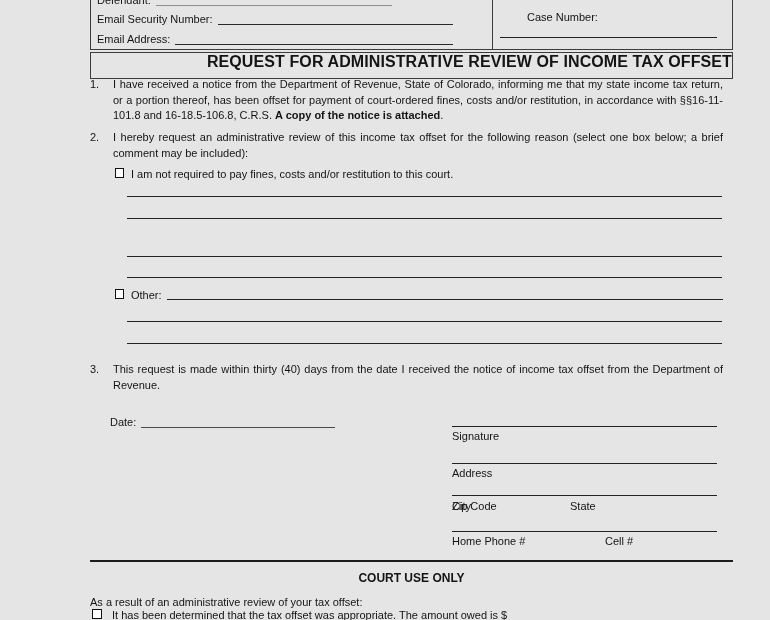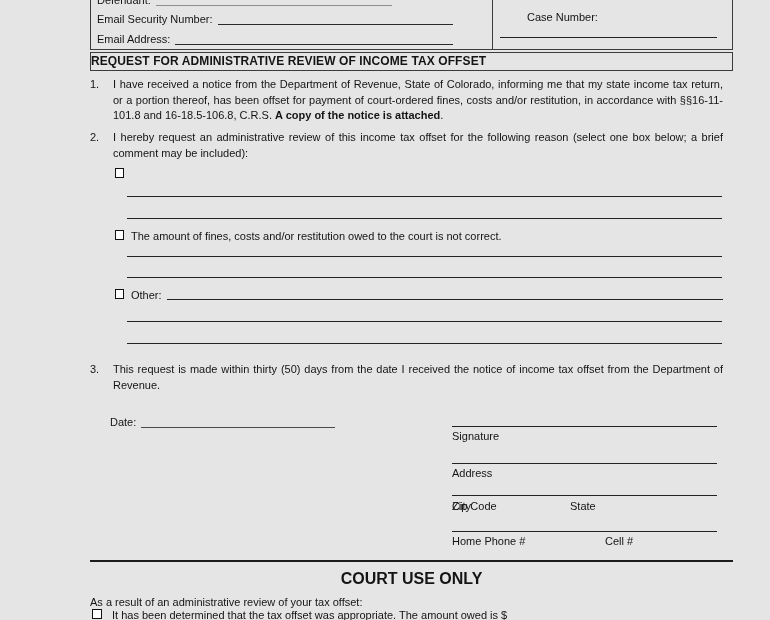--- a/index.html
+++ b/index.html
@@ -19,41 +19,41 @@
   .lrow { display:flex; align-items:flex-end; height:14px; }
   .lrow .lbl { white-space:nowrap; line-height:13px; }
   .lrow .fill { flex:1; border-bottom:1px solid #2a2a2a; margin-left:5px; margin-bottom:1px; height:10px; }
   .fill.gray { border-bottom-color:#8f8f8f; }
   .fill.mid  { border-bottom-color:#4a4a4a; }
 
   .hline { height:0; border-top:1px solid #222; }
 
   
   .title-bar {
-    left:90px; top:52px; width:643px; height:19px;
-    border:1px solid #3c3c3c; text-align:left;
-    font-weight:bold; font-size:12px; line-height:17px; letter-spacing:.1px;
+    left:90px; top:52px; width:643px; height:27px;
+    border:1px solid #3c3c3c; text-align:right;
+    font-weight:bold; font-size:16px; line-height:17px; letter-spacing:.1px;
   }
 
   
   .item { display:flex; width:633px; }
   .item .num { width:23px; flex:none; }
   .item .txt { width:610px; text-align:justify; }
 
   
   .opt { display:flex; align-items:flex-start; }
   .cbx {
     flex:none; display:inline-block; width:9px; height:10px;
     border:1.5px solid #111; margin:1px 7px 0 0; background:#fff;
   }
   .cbx.thin { border-width:1px; width:10px; height:10px; margin-right:10px; }
   .opt .fill { flex:1; border-bottom:1px solid #222; margin-left:5px; height:12px; }
 
   
-  .cu-title { left:90px; top:571px; width:643px; text-align:center; font-weight:bold; font-size:16px; }
+  .cu-title { left:90px; top:571px; width:643px; text-align:center; font-weight:bold; font-size:12px; }
   .sep { left:90px; top:560px; width:643px; height:0; border-top:2px solid #1c1c1c; }
 </style>
 </head>
 <body>
 
 <div class="page">
 
   <div class="abs hdr-box"></div>
   <div class="abs hdr-div"></div>
 
@@ -80,42 +80,39 @@
     <div class="txt"><span>I have received a notice from the Department of Revenue, State of Colorado, informing me that my state income tax return, or a portion thereof, has been offset for payment of court-ordered fines, costs and/or restitution, in accordance with §§16-11-101.8 and 16-18.5-106.8, C.R.S.  </span><b>A copy of the notice is attached</b><span>.</span></div>
   </div>
 
   <div class="abs item" style="left:90px; top:130px;">
     <span class="num">2.</span>
     <div class="txt">I hereby request an administrative review of this income tax offset for the following reason (select one box below; a brief comment may be included):</div>
   </div>
 
   <div class="abs opt" style="left:115px; top:167px; width:608px;">
     <span class="cbx"></span>
+    <span>I am not required to pay fines, costs and/or restitution to this court.</span>
   </div>
   <div class="abs hline" style="left:127px; top:196px; width:595px;"></div>
   <div class="abs hline" style="left:127px; top:218px; width:595px;"></div>
 
-  <div class="abs opt" style="left:115px; top:229px; width:608px;">
-    <span class="cbx"></span>
-    <span>The amount of fines, costs and/or restitution owed to the court is not correct.</span>
-  </div>
   <div class="abs hline" style="left:127px; top:256px; width:595px;"></div>
   <div class="abs hline" style="left:127px; top:277px; width:595px;"></div>
 
   <div class="abs opt" style="left:115px; top:288px; width:608px;">
     <span class="cbx"></span>
     <span>Other:</span>
     <span class="fill"></span>
   </div>
   <div class="abs hline" style="left:127px; top:321px; width:595px;"></div>
   <div class="abs hline" style="left:127px; top:343px; width:595px;"></div>
 
   <div class="abs item" style="left:90px; top:362px;">
     <span class="num">3.</span>
-    <div class="txt">This request is made within thirty (50) days from the date I received the notice of income tax offset from the Department of Revenue.</div>
+    <div class="txt">This request is made within thirty (40) days from the date I received the notice of income tax offset from the Department of Revenue.</div>
   </div>
 
   <div class="abs lrow" style="left:90px; top:415px; width:245px;padding-left:20px;">
     <span class="lbl">Date:</span>
     <span class="fill mid"></span>
   </div>
 
   <div class="abs hline" style="left:452px; top:426px; width:265px;"></div>
   <div class="abs" style="left:452px; top:429px;">Signature</div>
 

